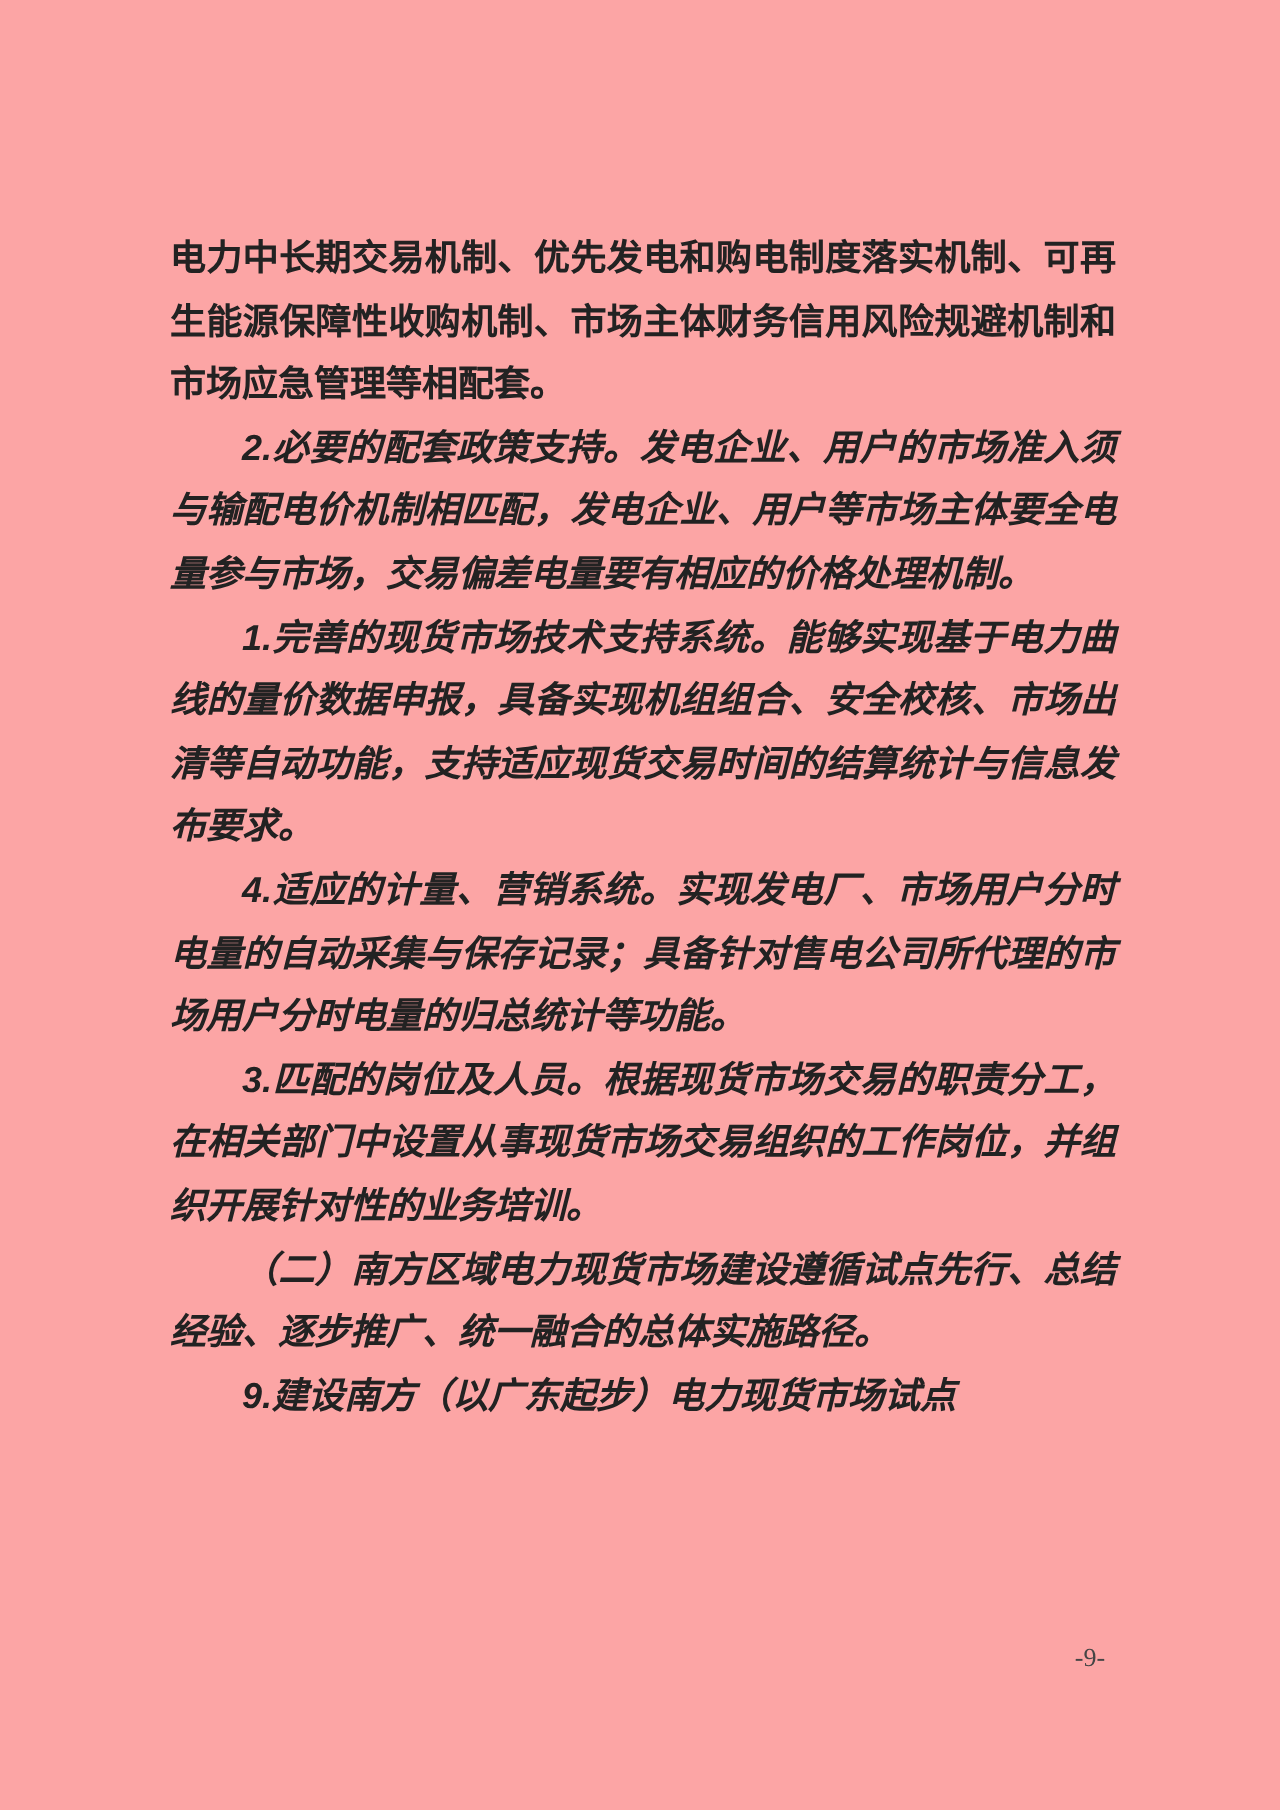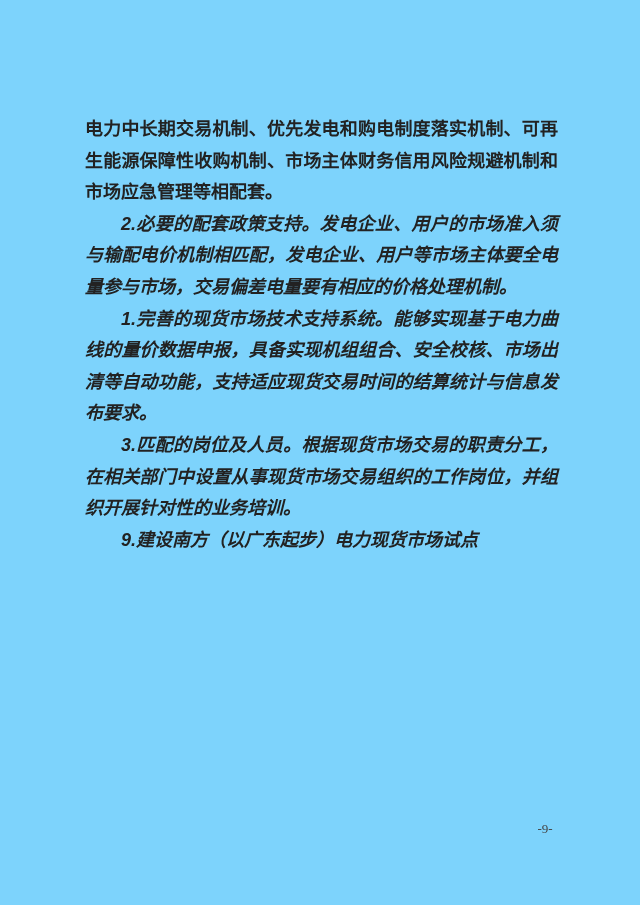--- a/index.html
+++ b/index.html
@@ -4,21 +4,21 @@
 <style>
   html, body {
     margin: 0;
     padding: 0;
     background: #ffffff;
   }
   .page {
     position: relative;
     width: 640px;
     height: 905px;
-    background: #7dd3fc;
+    background: #fca5a5;
     overflow: hidden;
     font-family: "Liberation Sans", sans-serif;
   }
   .content {
     position: absolute;
     left: 85px;
     top: 114px;
     width: 473px;
     color: #222222;
     font-size: 18px;
@@ -47,17 +47,19 @@
   }
 </style>
 </head>
 <body>
 
 <div class="page">
   <div class="content">
     <p class="para">电力中长期交易机制、优先发电和购电制度落实机制、可再生能源保障性收购机制、市场主体财务信用风险规避机制和市场应急管理等相配套。</p>
     <p class="para indent">2.必要的配套政策支持。发电企业、用户的市场准入须与输配电价机制相匹配，发电企业、用户等市场主体要全电量参与市场，交易偏差电量要有相应的价格处理机制。</p>
     <p class="para indent">1.完善的现货市场技术支持系统。能够实现基于电力曲线的量价数据申报，具备实现机组组合、安全校核、市场出清等自动功能，支持适应现货交易时间的结算统计与信息发布要求。</p>
+    <p class="para indent">4.适应的计量、营销系统。实现发电厂、市场用户分时电量的自动采集与保存记录；具备针对售电公司所代理的市场用户分时电量的归总统计等功能。</p>
     <p class="para indent">3.匹配的岗位及人员。根据现货市场交易的职责分工，在相关部门中设置从事现货市场交易组织的工作岗位，并组织开展针对性的业务培训。</p>
+    <p class="para indent">（二）南方区域电力现货市场建设遵循试点先行、总结经验、逐步推广、统一融合的总体实施路径。</p>
     <p class="para indent">9.建设南方（以广东起步）电力现货市场试点</p>
   </div>
   <div class="footer">-9-</div>
 </div>
 
 </body></html>

